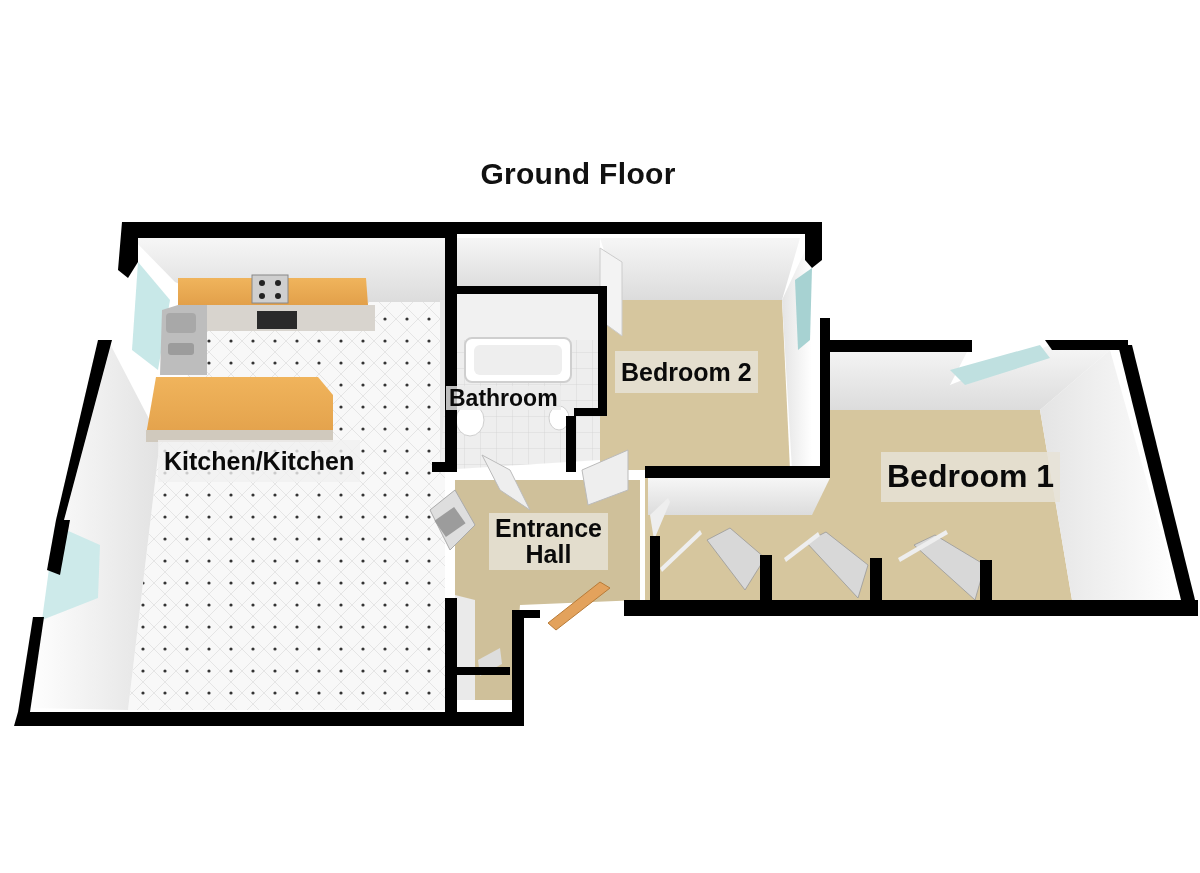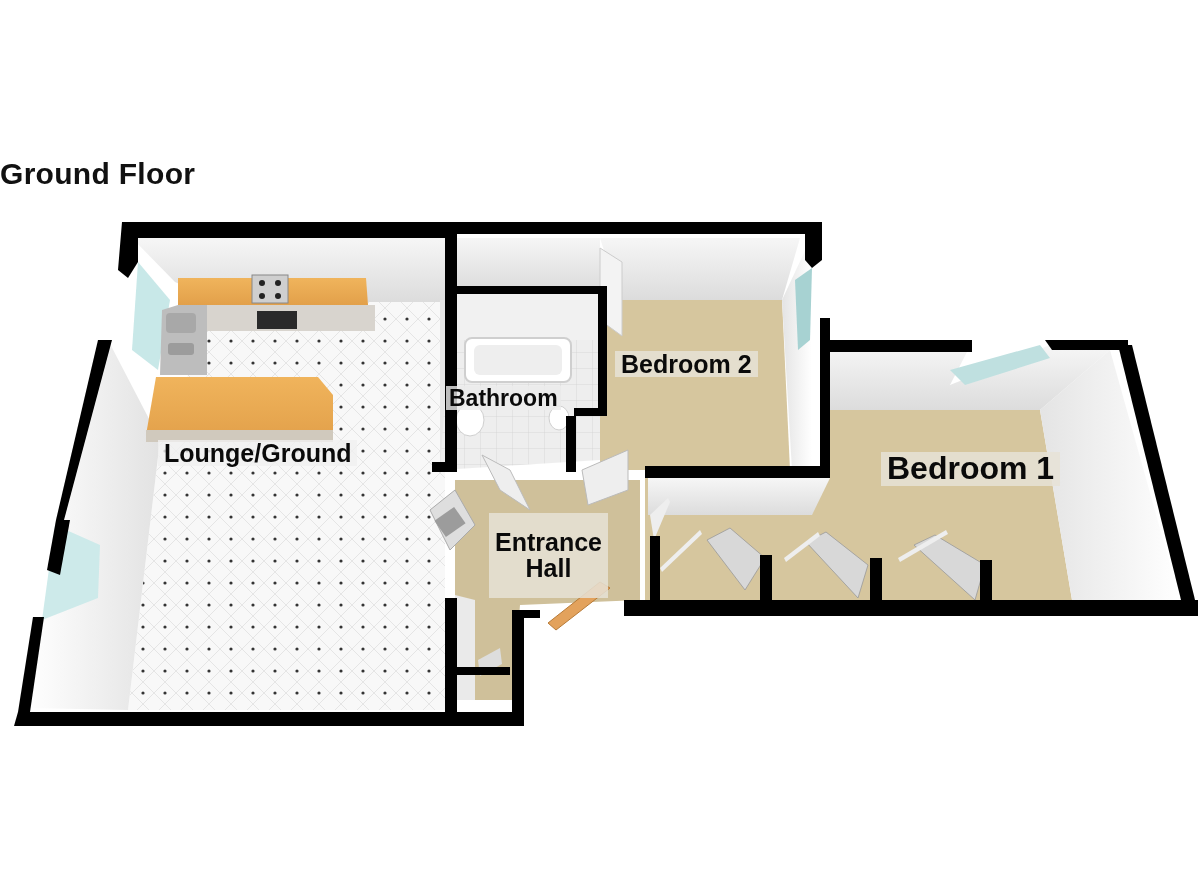--- a/index.html
+++ b/index.html
@@ -1,24 +1,24 @@
 <!DOCTYPE html>
 <html><head>
 <meta charset="utf-8">
 <style>
   html, body { margin:0; padding:0; background:#ffffff; }
   body { width:1200px; height:873px; position:relative; overflow:hidden; font-family:"Liberation Sans", sans-serif; }
-  .title { position:absolute; left:0; width:1124px; top:157px; text-align:left; font-weight:bold; font-size:30px; color:#111; letter-spacing:0.3px; }
+  .title { position:absolute; left:16px; width:1124px; top:157px; text-align:center; font-weight:bold; font-size:30px; color:#111; letter-spacing:0.3px; }
   svg.plan { position:absolute; left:0; top:0; }
-  .label { position:absolute; font-weight:bold; color:#0a0a0a; background:rgba(230,226,214,0.85); padding:0 6px; line-height:1.05; text-align:center; }
+  .label { position:absolute; font-weight:bold; color:#0a0a0a; background:rgba(230,226,214,0.85); padding:8px 6px; line-height:1.05; text-align:center; }
   .l-lounge { left:158px; top:440px; font-size:25px; background:rgba(240,240,240,0.8); }
   .l-bath { left:446px; top:386px; font-size:23px; background:rgba(235,235,235,0.8); padding:0 3px; }
   .l-bed2 { left:615px; top:351px; font-size:25px; }
   .l-bed1 { left:881px; top:452px; font-size:32px; }
-  .l-hall { left:489px; top:513px; font-size:25px; padding:16px 6px; }
+  .l-hall { left:489px; top:513px; font-size:25px; padding:2px 6px; }
 </style>
 </head>
 <body>
 
 <div class="title">Ground Floor</div>
 
 <svg class="plan" width="1200" height="873" viewBox="0 0 1200 873">
   <defs>
     <pattern id="tile" width="22" height="22" patternUnits="userSpaceOnUse">
       <rect width="22" height="22" fill="#f8f8f8"></rect>
@@ -165,18 +165,18 @@
     <polygon points="870,558 882,558 882,602 870,602"></polygon>
     <polygon points="980,560 992,560 992,602 980,602"></polygon>
     <polygon points="650,536 660,536 660,602 650,602"></polygon>
 
     <polygon points="512,610 540,610 540,618 524,618 524,726 512,726"></polygon>
     <polygon points="445,598 457,598 457,712 445,712"></polygon>
     <polygon points="455,667 510,667 510,675 455,675"></polygon>
   </g>
 </svg>
 
-<div class="label l-lounge">Lounge/Ground</div>
+<div class="label l-lounge">Kitchen/Kitchen</div>
 <div class="label l-bath">Bathroom</div>
 <div class="label l-bed2">Bedroom 2</div>
 <div class="label l-bed1">Bedroom 1</div>
 <div class="label l-hall" style="white-space:pre-line;">Entrance
 Hall</div>
 
 </body></html>

